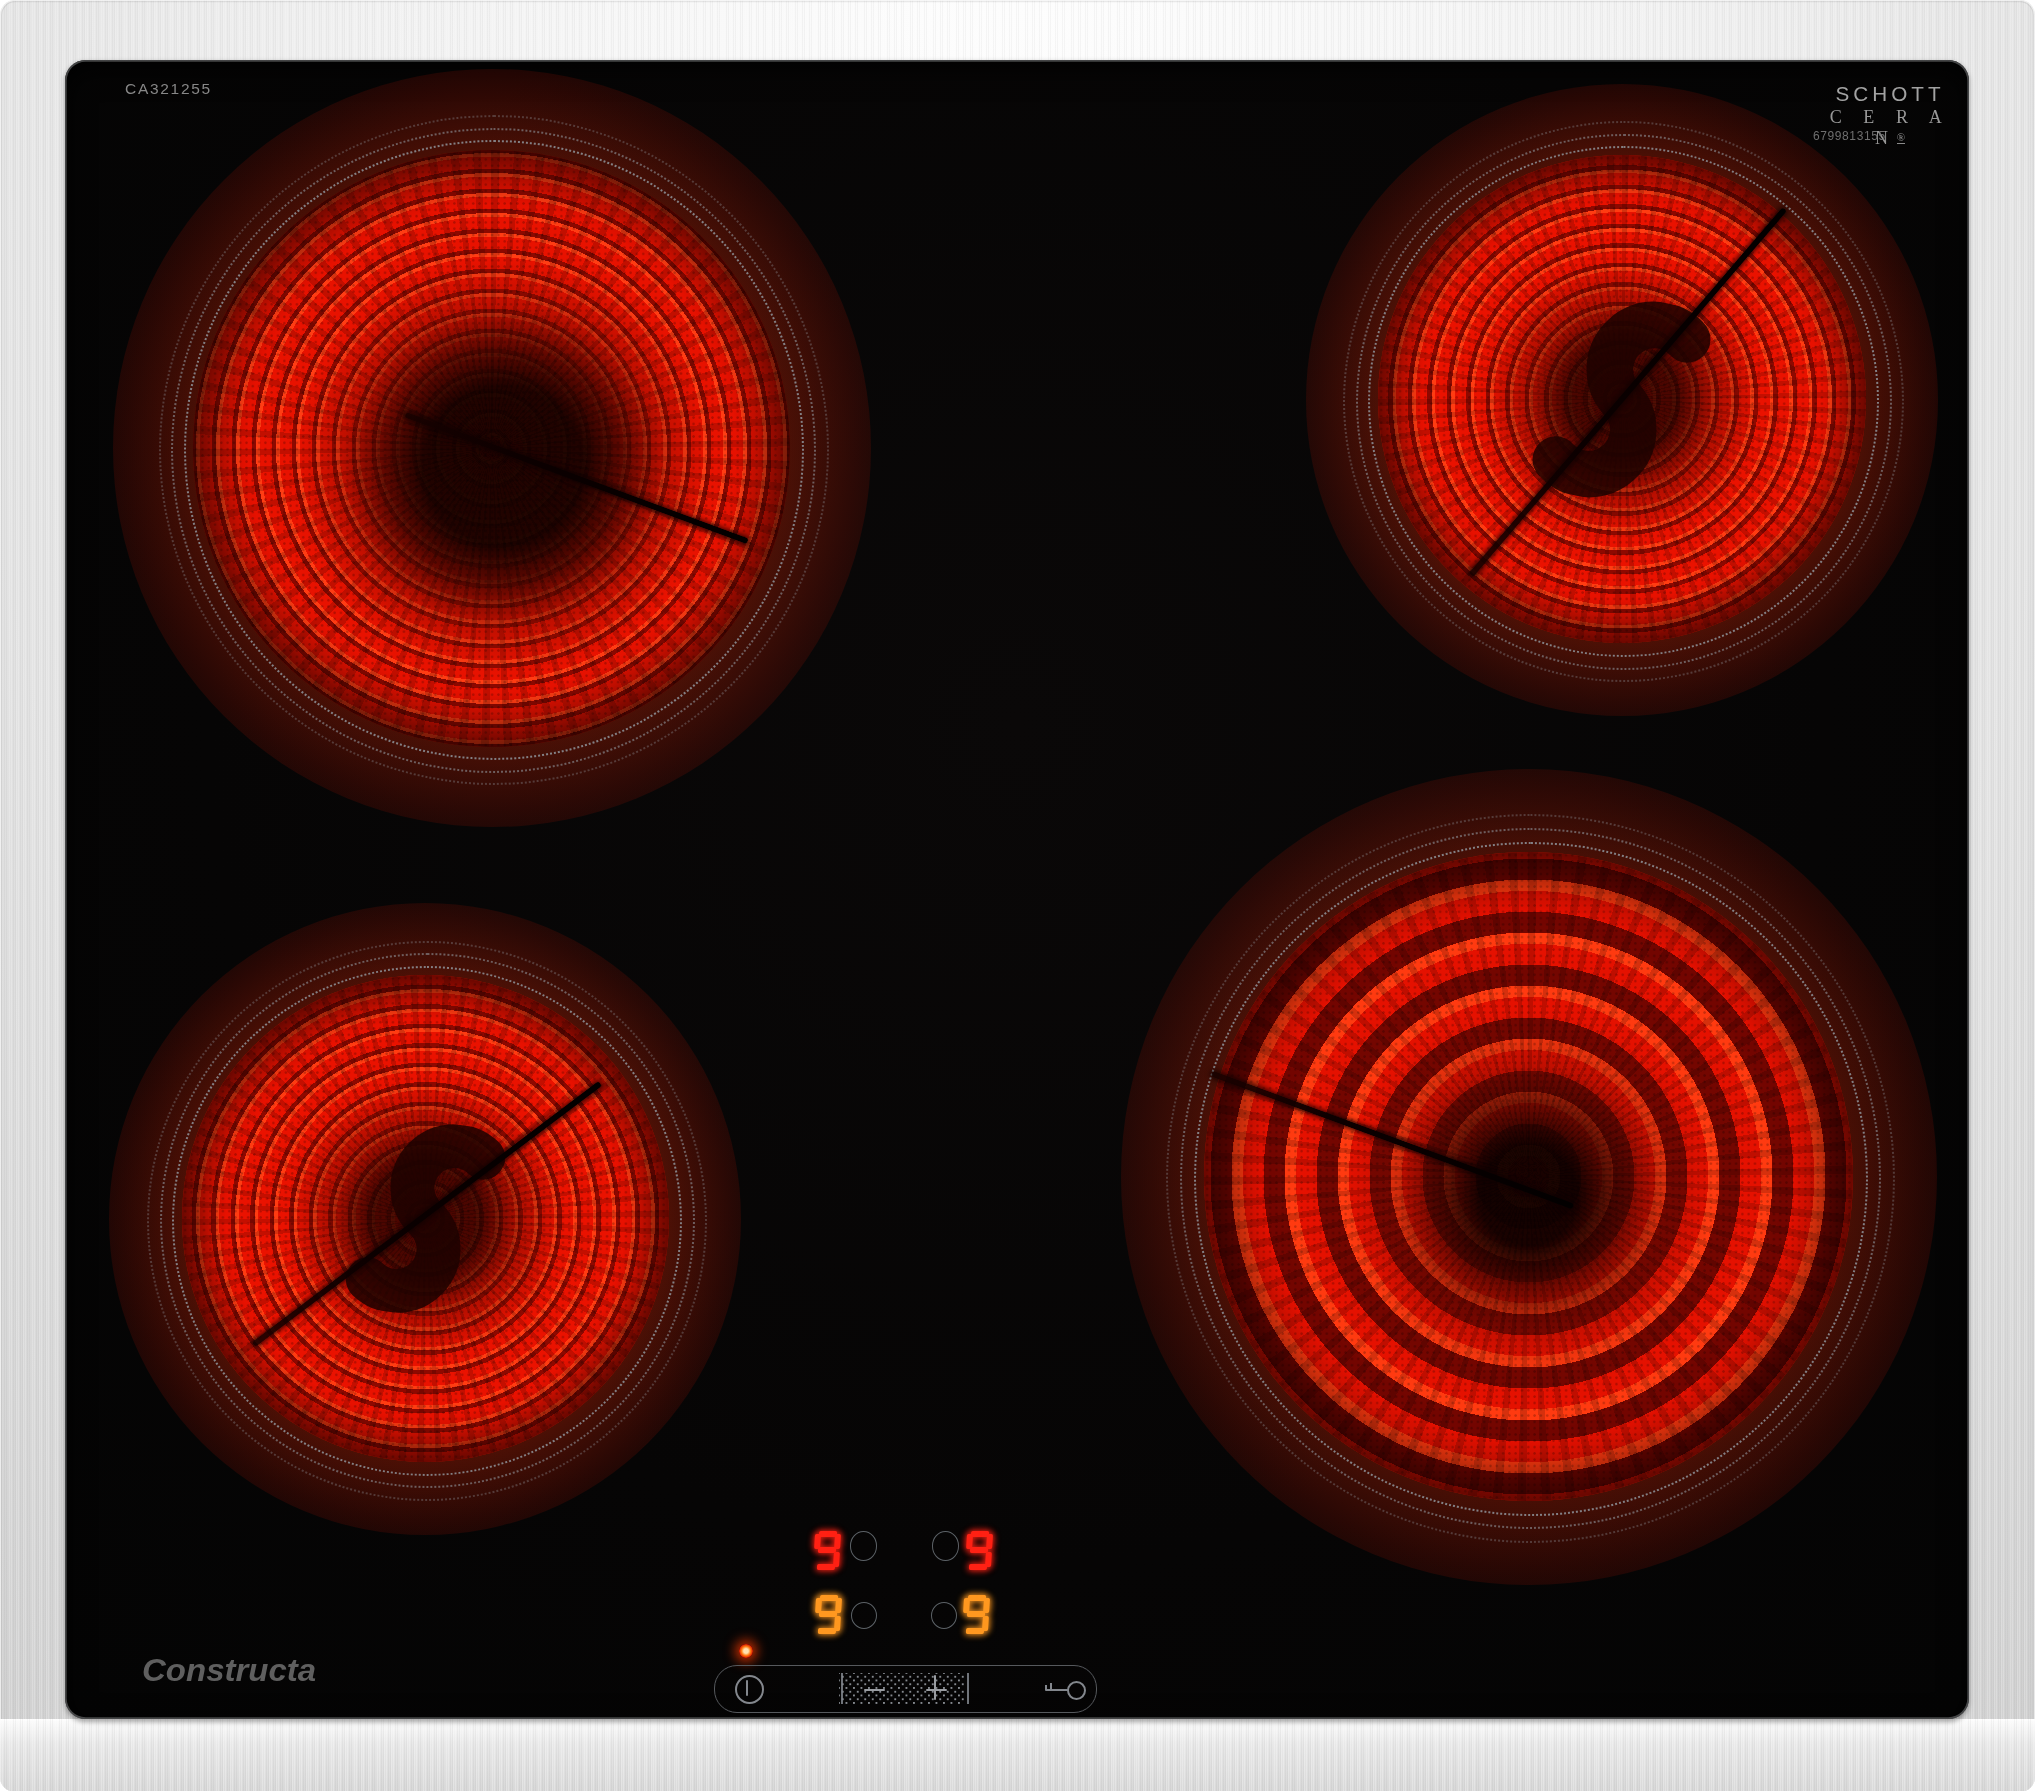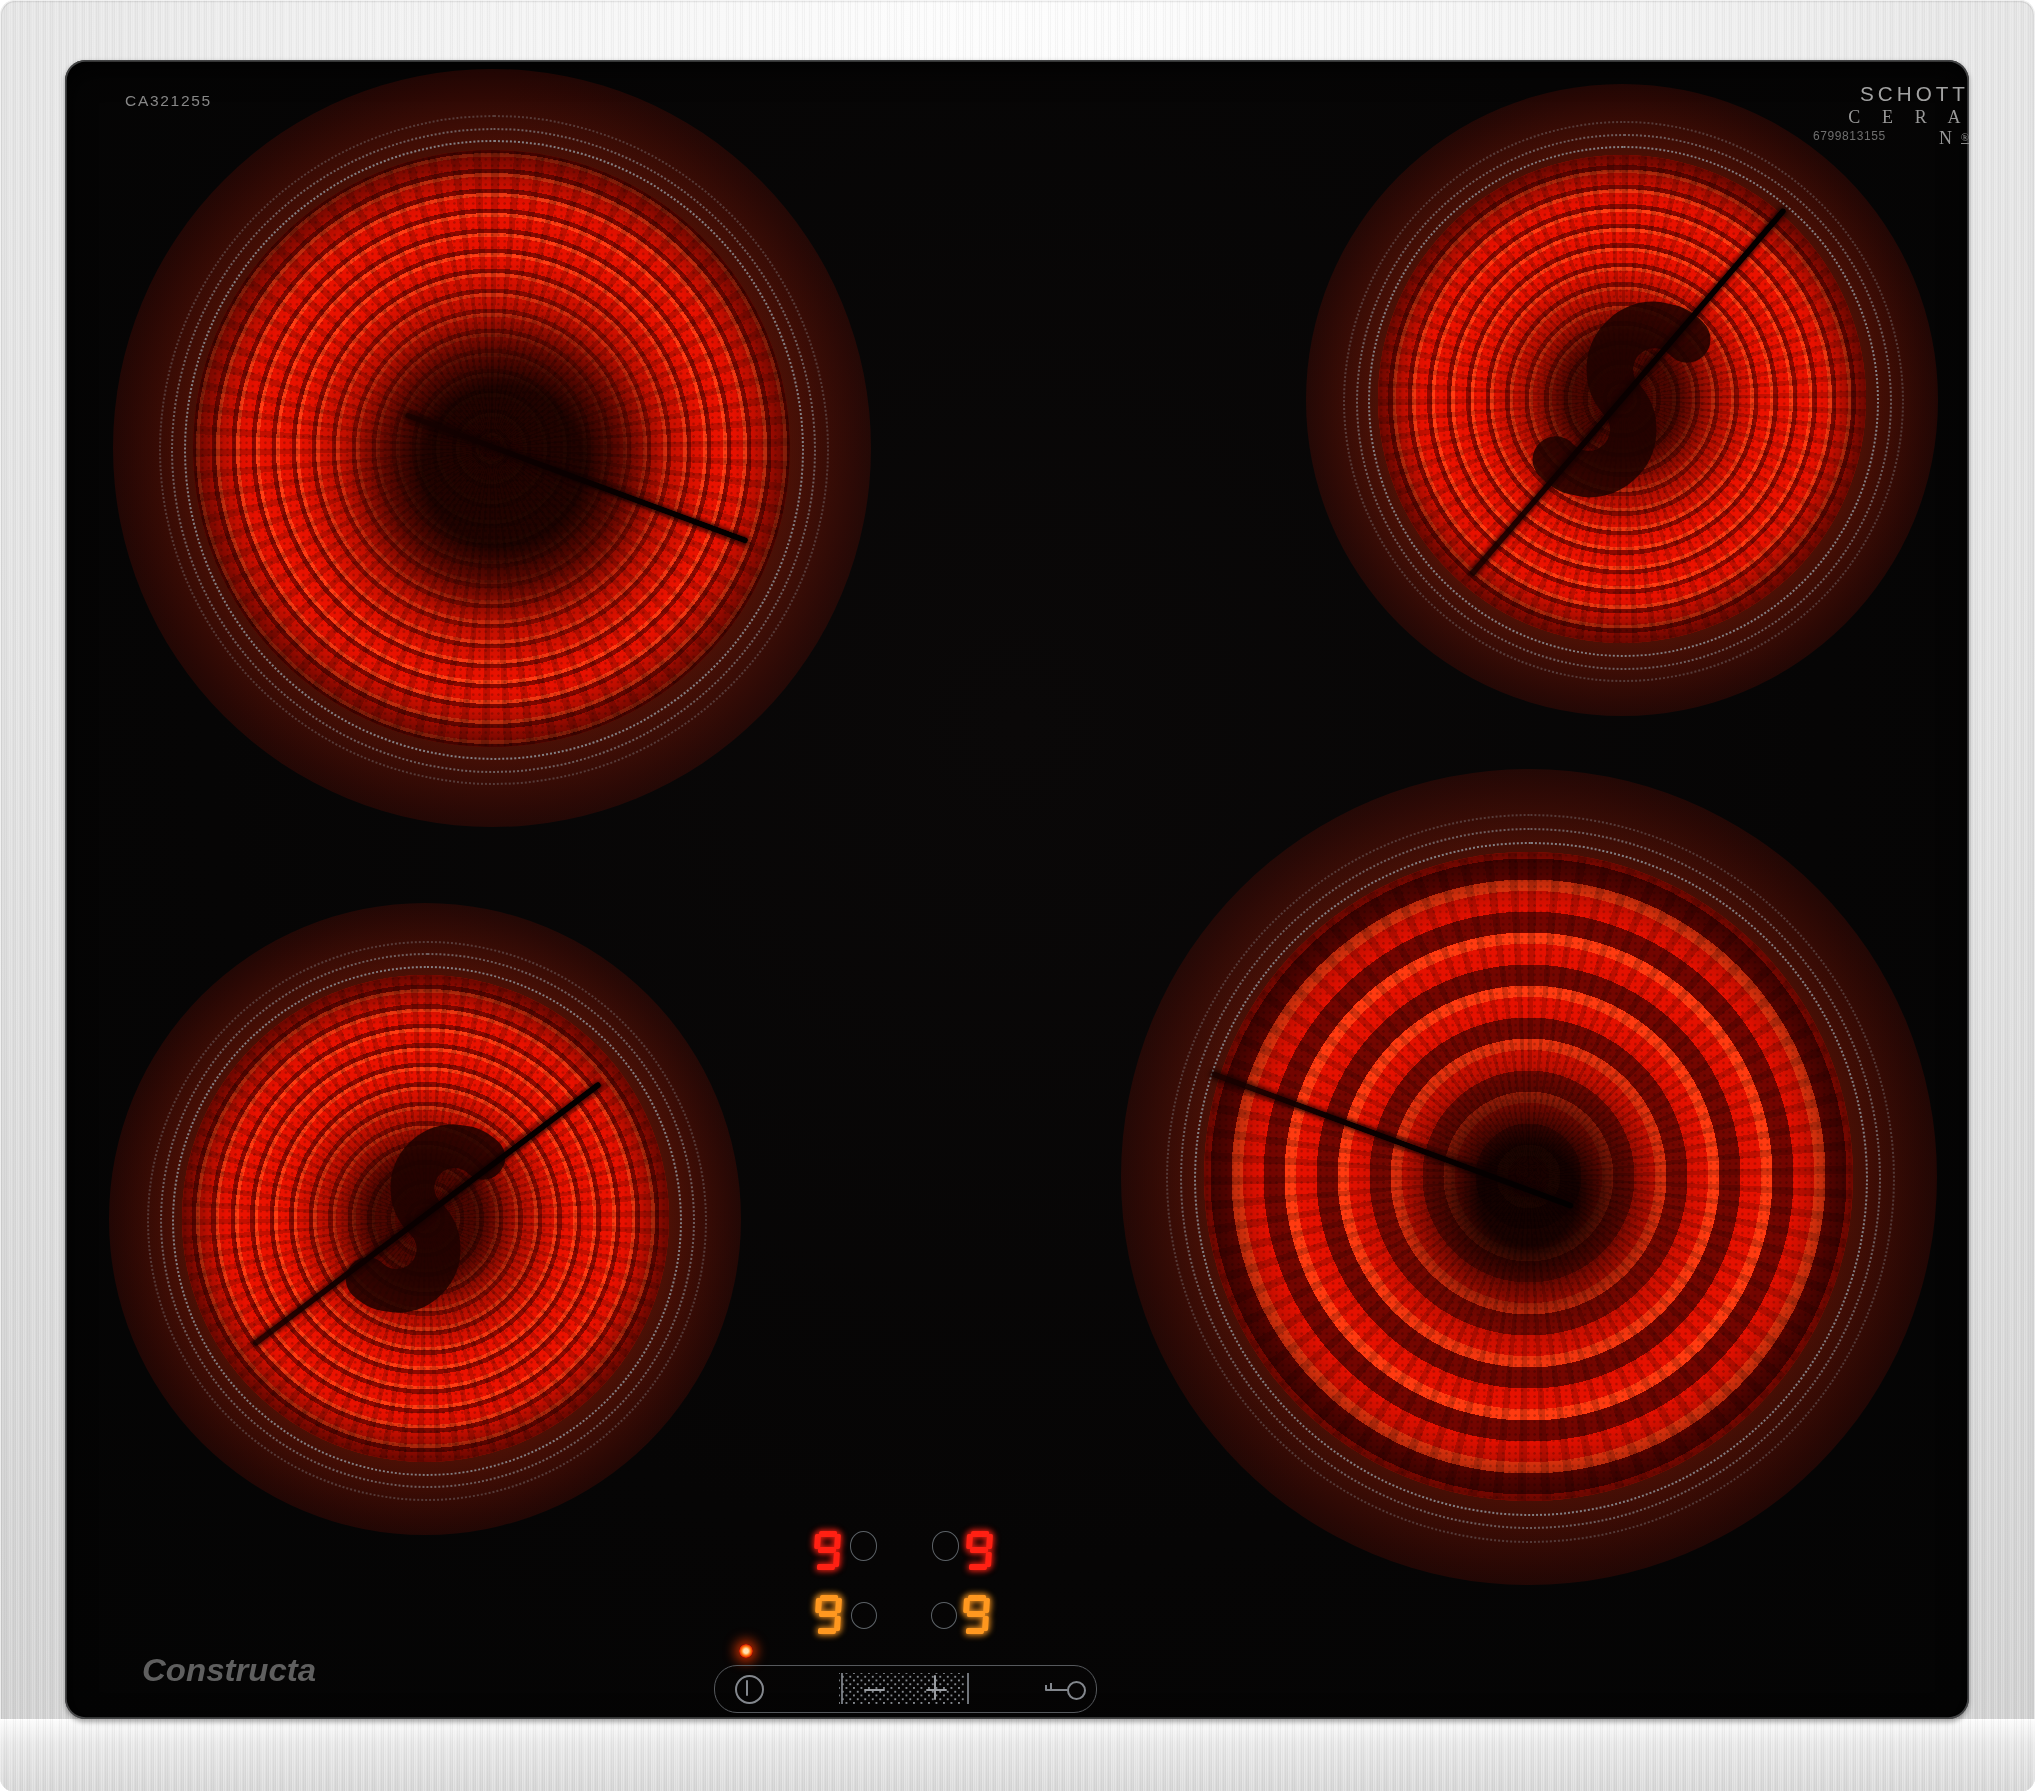--- a/index.html
+++ b/index.html
@@ -20,22 +20,22 @@
 
   
   #glass{position:absolute;left:65px;top:60px;width:1904px;height:1659px;border-radius:20.7px;
     background:radial-gradient(ellipse at 50% 40%, #0a0808 0%, #060505 60%, #040404 100%);
     box-shadow: inset 0 0 0 1.7px rgba(150,152,156,.45), inset 0 8px 29px rgba(0,0,0,.85),
                 0 2.3px 5.7px rgba(0,0,0,.35);
     overflow:hidden;}
 
   
   .etch{position:absolute;color:#8d8d8d;}
-  #model-code{left:60px;top:32px;font-size:15.5px;letter-spacing:1.7px;color:#878787;}
-  #schott{left:1746px;top:22px;text-align:right;}
+  #model-code{left:60px;top:20px;font-size:15.5px;letter-spacing:1.7px;color:#878787;}
+  #schott{left:1746px;top:22px;text-align:center;}
   #schott .l1{font-size:20.7px;letter-spacing:4px;color:#a2a2a2;font-weight:400;}
   #schott .l2{font-size:18px;letter-spacing:8.6px;color:#989898;margin-top:1.1px;font-family:Liberation Serif, serif;}
   #schott .reg{font-size:11px;vertical-align:3.4px;letter-spacing:0;border-bottom:1.1px solid #8a8a8a;padding-bottom:0.6px;}
   #serial{left:1748px;top:69px;font-size:12px;letter-spacing:0.6px;color:#6f6f6f;}
   #brand{left:77px;top:1592px;font-size:33px;font-weight:bold;font-style:italic;color:#5f5f5f;letter-spacing:0px;transform:scaleY(.95);}
 
   
   .burner{position:absolute;}
   .halo{position:absolute;border-radius:50%;
     background:radial-gradient(circle, rgba(255,45,5,.30) 0 52%, rgba(255,25,0,.14) 68%, rgba(255,20,0,0) 82%);}

